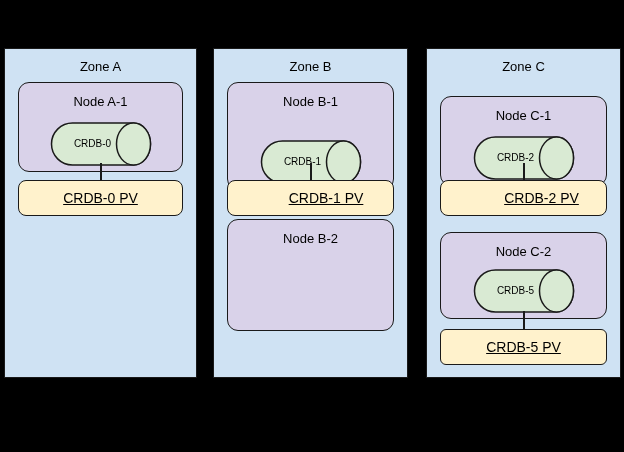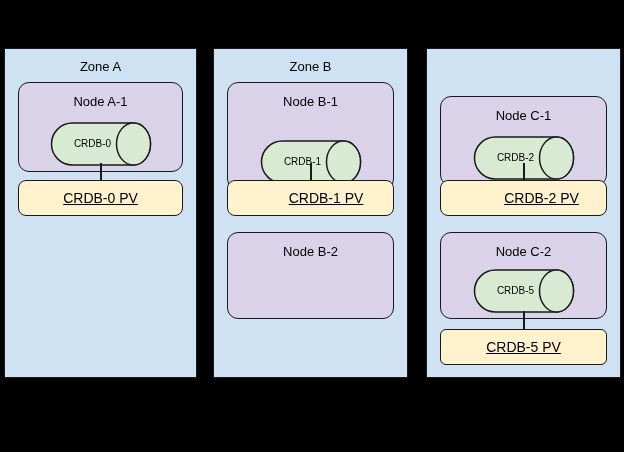--- a/index.html
+++ b/index.html
@@ -136,25 +136,26 @@
           <div class="cyl-wrap"><svg width="103" height="46" viewBox="-1 -1 103 46">
               <path class="cyl-body" d="M 22 1 L 83 1 A 17 21 0 0 1 83 43 L 22 43 A 21 21 0 0 1 22 1 Z"></path>
               <ellipse class="cyl-cap" cx="83" cy="22" rx="17" ry="21"></ellipse>
               <text class="cyl-text" x="42" y="25" text-anchor="middle">CRDB-1</text>
             </svg></div>
         </div>
         <div class="connector" style="top: 114px; height: 18px;"></div>
         <div class="pv-box" style="top: 131px; padding-left: 31px;">
           <div class="pv-label">CRDB-1 PV</div>
         </div>
-        <div class="node-box" style="top: 183px; height: 87px;">
+        <div class="node-box" style="top: 170px; height: 112px;">
           <div class="node-label">Node B-2</div>
         </div>
       </div>
       <div class="zone" style="left: 426px; width: 195px;">
+        <div class="zone-label">Zone C</div>
         <div class="node-box" style="top: 47px; height: 90px;">
           <div class="node-label">Node C-1</div>
           <div class="cyl-wrap"><svg width="103" height="46" viewBox="-1 -1 103 46">
               <path class="cyl-body" d="M 22 1 L 83 1 A 17 21 0 0 1 83 43 L 22 43 A 21 21 0 0 1 22 1 Z"></path>
               <ellipse class="cyl-cap" cx="83" cy="22" rx="17" ry="21"></ellipse>
               <text class="cyl-text" x="42" y="25" text-anchor="middle">CRDB-2</text>
             </svg></div>
         </div>
         <div class="connector" style="top: 114px; height: 18px;"></div>
         <div class="pv-box" style="top: 131px; padding-left: 36px;">

